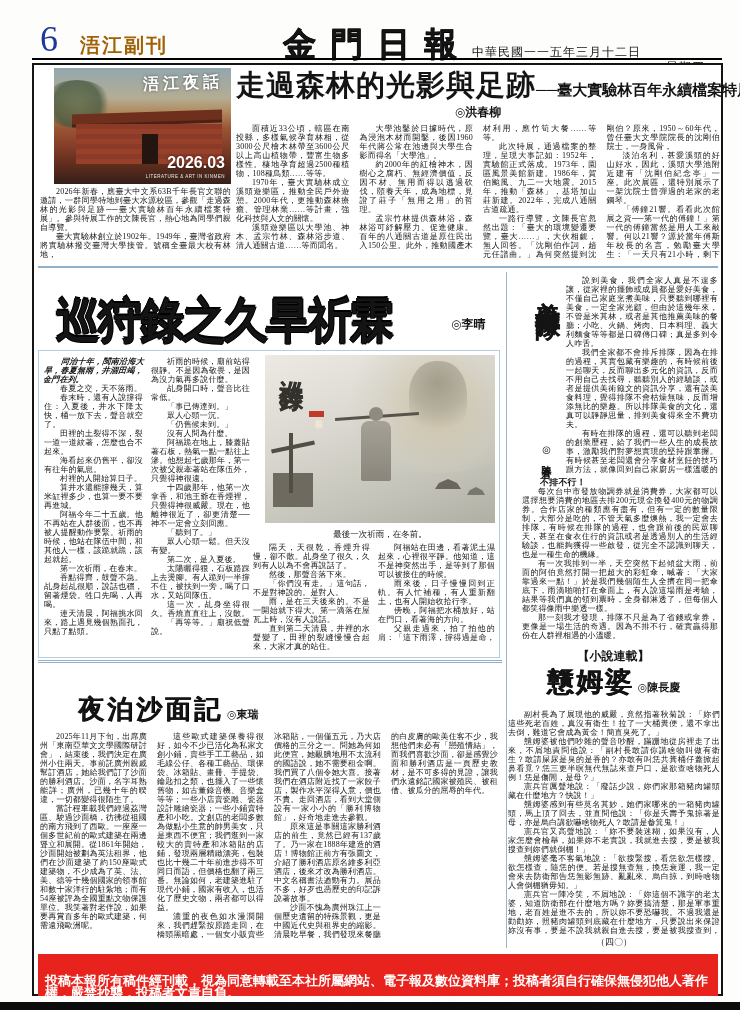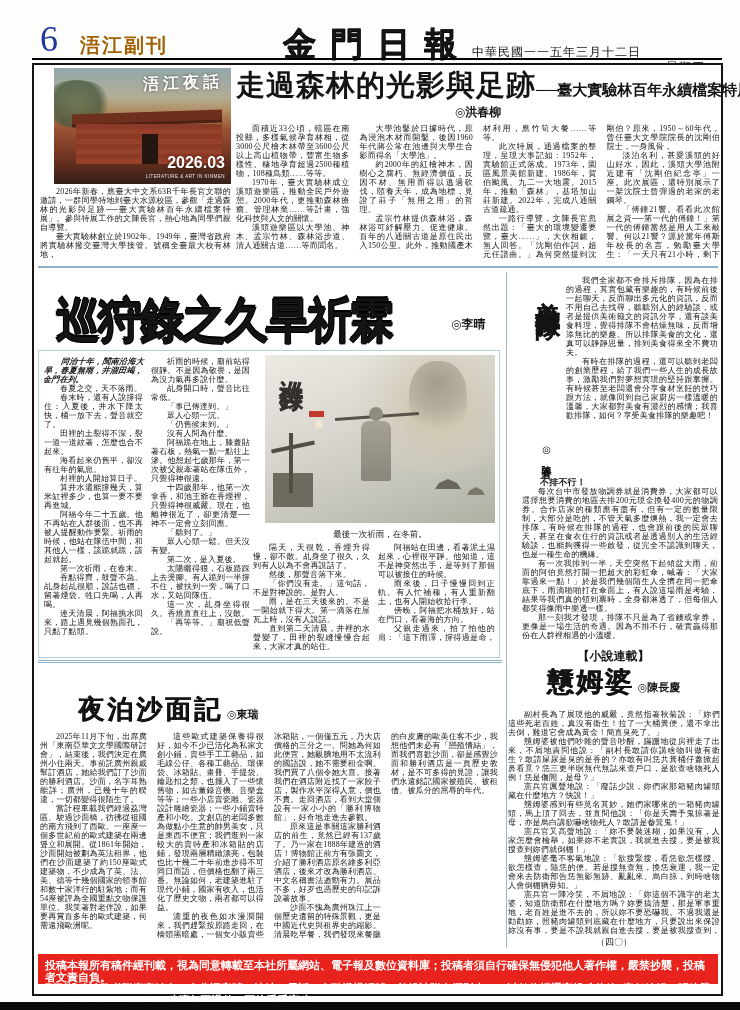--- a/index.html
+++ b/index.html
@@ -111,22 +111,22 @@
 
   
   .night-head{left:78px;top:692px;white-space:nowrap;}
   .night-title{font-size:26px;font-weight:900;font-family:"Liberation Sans",sans-serif;letter-spacing:3px;
         text-shadow:0.8px 0 #000;}
   .night-author{font-size:11px;font-weight:bold;}
   .night-body{left:40px;top:732px;width:458px;height:214px;}
 
   
   .footer-banner{left:38px;top:954px;width:680px;height:30px;background:#e8231d;color:#fff;
-        font-family:"Liberation Sans",sans-serif;font-size:11px;font-weight:bold;
-        padding:6px 7px;box-sizing:border-box;line-height:11.5px;}
+        font-family:"Liberation Sans",sans-serif;font-size:13px;font-weight:bold;
+        padding:21px 7px;box-sizing:border-box;line-height:11.5px;}
   .footer-line2{display:flex;}
   .footer-editor{margin-left:auto;white-space:nowrap;}
 </style>
 </head>
 <body>
 
 <div class="page">
 
   <div class="abs pageno">6</div>
   <div class="abs section-name">浯江副刊</div>
@@ -200,20 +200,21 @@
         <p>雨來後，日子慢慢回到正軌。有人忙補種，有人重新翻土，也有人開始收拾行李。</p>
         <p>傍晚，阿福把水桶放好，站在門口，看著海的方向。</p>
         <p>父親走過來，拍了拍他的肩：「這下雨澤，撐得過是命，撐不過也是命。記得我和阿母在家等你。」</p>
       </div>
   </div>
 
   <div class="abs food-block">
     <div class="food-vtitle">美食排排隊</div>
     <div class="food-vauthor">◎陳香君</div>
     <div class="food-p1 bodytext">
+        <p>說到美食，我們全家人真是不遑多讓，從家裡的擺飾或成員都是愛好美食，不僅自己家庭烹煮美味，只要聽到哪裡有美食，一定全家光顧，但由於這幾年來，不管是米其林，或者是其他推薦美味的餐廳；小吃、火鍋、烤肉、日本料理、義大利麵食等等都是口碑傳口碑；真是多到令人咋舌。</p>
         <p>我們全家都不會排斥排隊，因為在排的過程，其實包藏有樂趣的，有時候前後一起聊天，反而聊出多元化的資訊，反而不用自己去找尋，聽聽別人的經驗談，或者是提供美術籤文的資訊分享，還有談美食料理，覺得排隊不會枯燥無味，反而增添無比的樂趣。所以排隊美食的文化，還真可以靜靜思量，排到美食得來全不費功夫。</p>
         <p>有時在排隊的過程，還可以聽到老闆的創業歷程，給了我們一些人生的成長故事，激勵我們對夢想實現的堅持跟掌握。有時候甚至老闆還會分享食材烹飪的技巧跟方法，就像回到自己家廚房一樣溫暖的溫馨，大家都對美食有濃烈的感情；我喜歡排隊，如何？享受美食排隊的樂趣吧！</p>
       </div>
     <div class="food-p2 bodytext">
       <p class="food-subhead">不排不行！</p>
       <span><p>每次台中市發放物調券就是消費券，大家都可以選擇想要消費的地區去排200元現金換發400元的物調券。合作店家的種類應有盡有，但有一定的數量限制，大部分是吃的，不管天氣多麼燠熱，我一定會去排隊，有時候在排隊的過程，也會跟前後的民眾聊天，甚至在食衣住行的資訊或者是透過別人的生活經驗談，也能夠獲得一些啟發，從完全不認識到聊天，也是一種生命的機緣。</p><p>有一次我排到一半，天空突然下起傾盆大雨，前面的阿伯竟然打開一把超大的彩虹傘，喊著：「大家靠過來一點！」於是我們幾個陌生人全擠在同一把傘底下，雨滴啪啪打在傘面上，有人說這場雨是考驗，結果等我們真的領到票時，全身都淋透了，但每個人都笑得像雨中樂透一樣。</p><p>那一刻我才發現，排隊不只是為了省錢或拿券，更像是一場生活的奇遇。因為不排不行，確實贏得那份在人群裡相遇的小溫暖。</p></span>
     </div>
   </div>
 
   <div class="abs divider2"></div>

